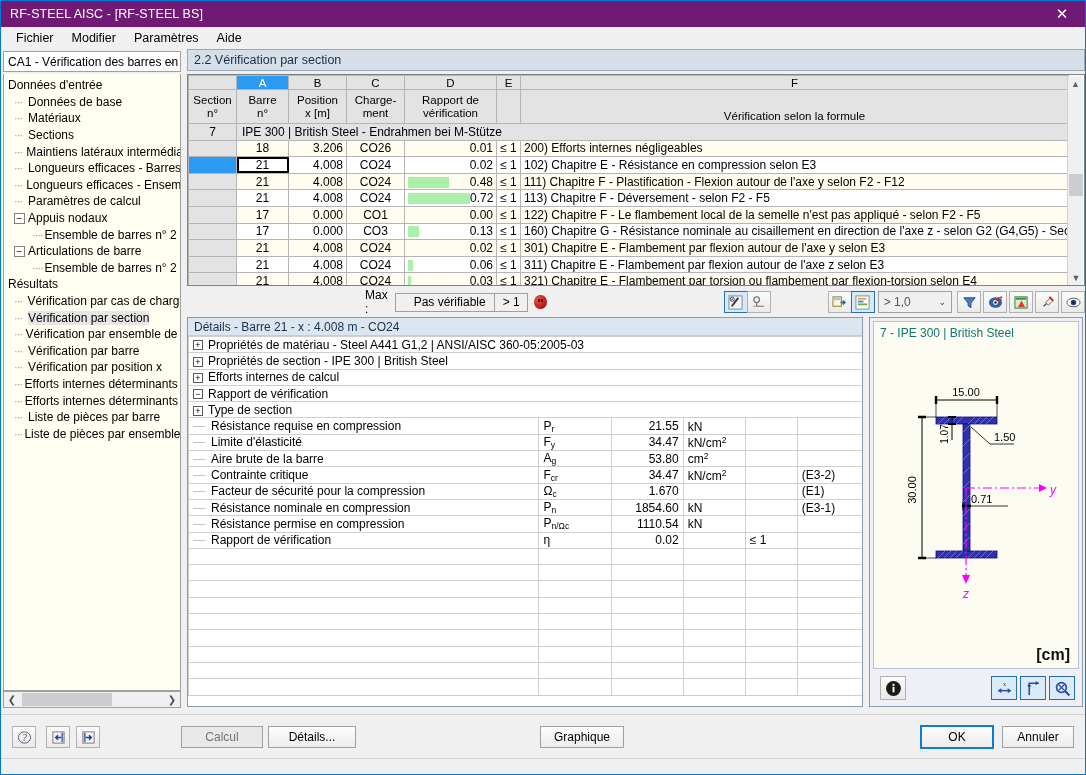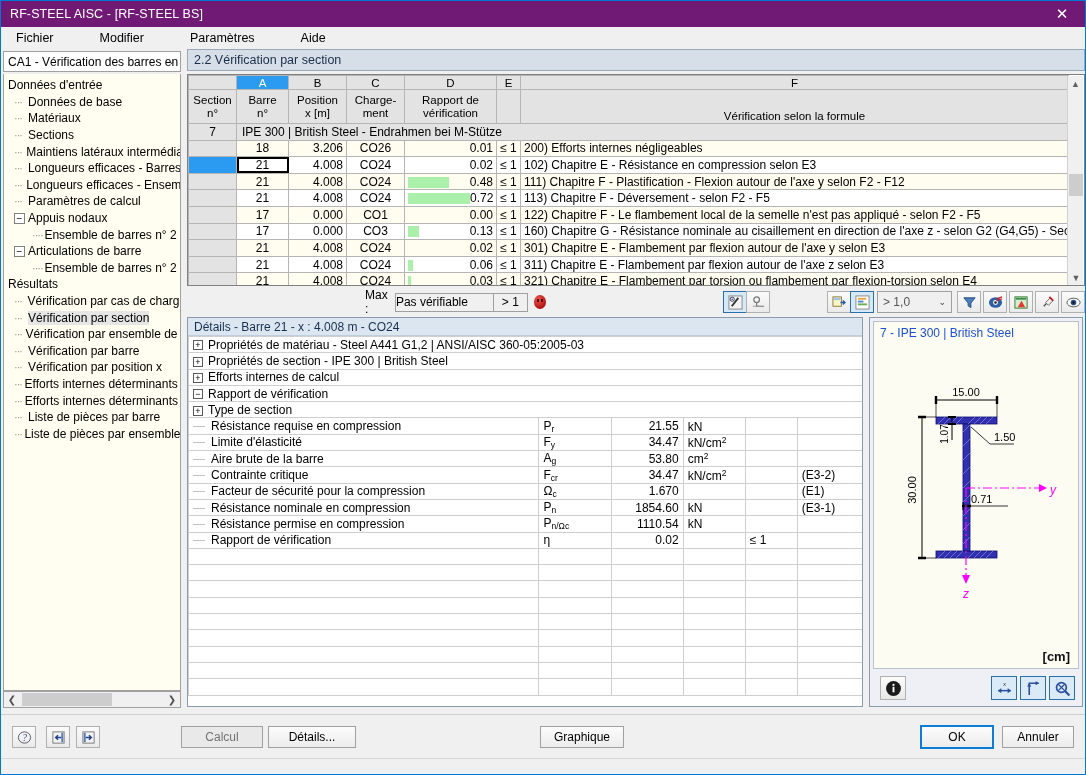--- a/index.html
+++ b/index.html
@@ -39,21 +39,20 @@
 
   
   .menubar {
     height: 22px;
     background: #f0f0f0;
     display: flex;
     align-items: center;
     padding-left: 6px;
     font-size: 12.5px;
     color: #000;
-    gap: 28px;
   }
   .menubar .mi { padding: 2px 9px; }
 
   
   .body {
     position: absolute;
     left: 0; top: 48px;
     width: 1086px; height: 663px;
   }
 
@@ -237,21 +236,21 @@
     display: flex; align-items: center;
     font-size: 12px;
   }
   .maxlabel { margin-left: 178px; }
   .maxfield {
     width: 112px; height: 19px;
     border: 1px solid #a0a0a0;
     background: #f0f0f0;
     margin-left: 4px;
     display: flex; align-items: center;
-    padding-left: 0;
+    padding-left: 18px;
     font-size: 12px;
   }
   .maxcmp {
     width: 38px; height: 19px;
     border: 1px solid #a0a0a0; border-left: none;
     background: #f0f0f0;
     display: flex; align-items: center; justify-content: center;
     font-size: 12px;
   }
   .sadface {
@@ -334,25 +333,25 @@
   }
   .seccanvas {
     position: absolute; left: 3px; top: 3px;
     width: 206px; height: 348px;
     background: #fdfcf3;
     border: 1px solid #b9c2cc;
     overflow: hidden;
   }
   .sectitle {
     position: absolute; left: 6px; top: 4px;
-    font-size: 12px; color: #1d4ed8; text-align: center;
+    font-size: 12px; color: #0f766e; text-align: center;
   }
   .unitlabel {
     position: absolute; right: 8px; bottom: 4px;
-    font-size: 13px; color: #111; font-weight: bold;
+    font-size: 16px; color: #111; font-weight: bold;
   }
   .secbar {
     position: absolute; left: 1px; bottom: 1px;
     width: 210px; height: 34px;
     display: flex; align-items: center;
     background: #eef0f5;
     padding: 0 6px;
   }
   .sbtn {
     width: 26px; height: 24px;

